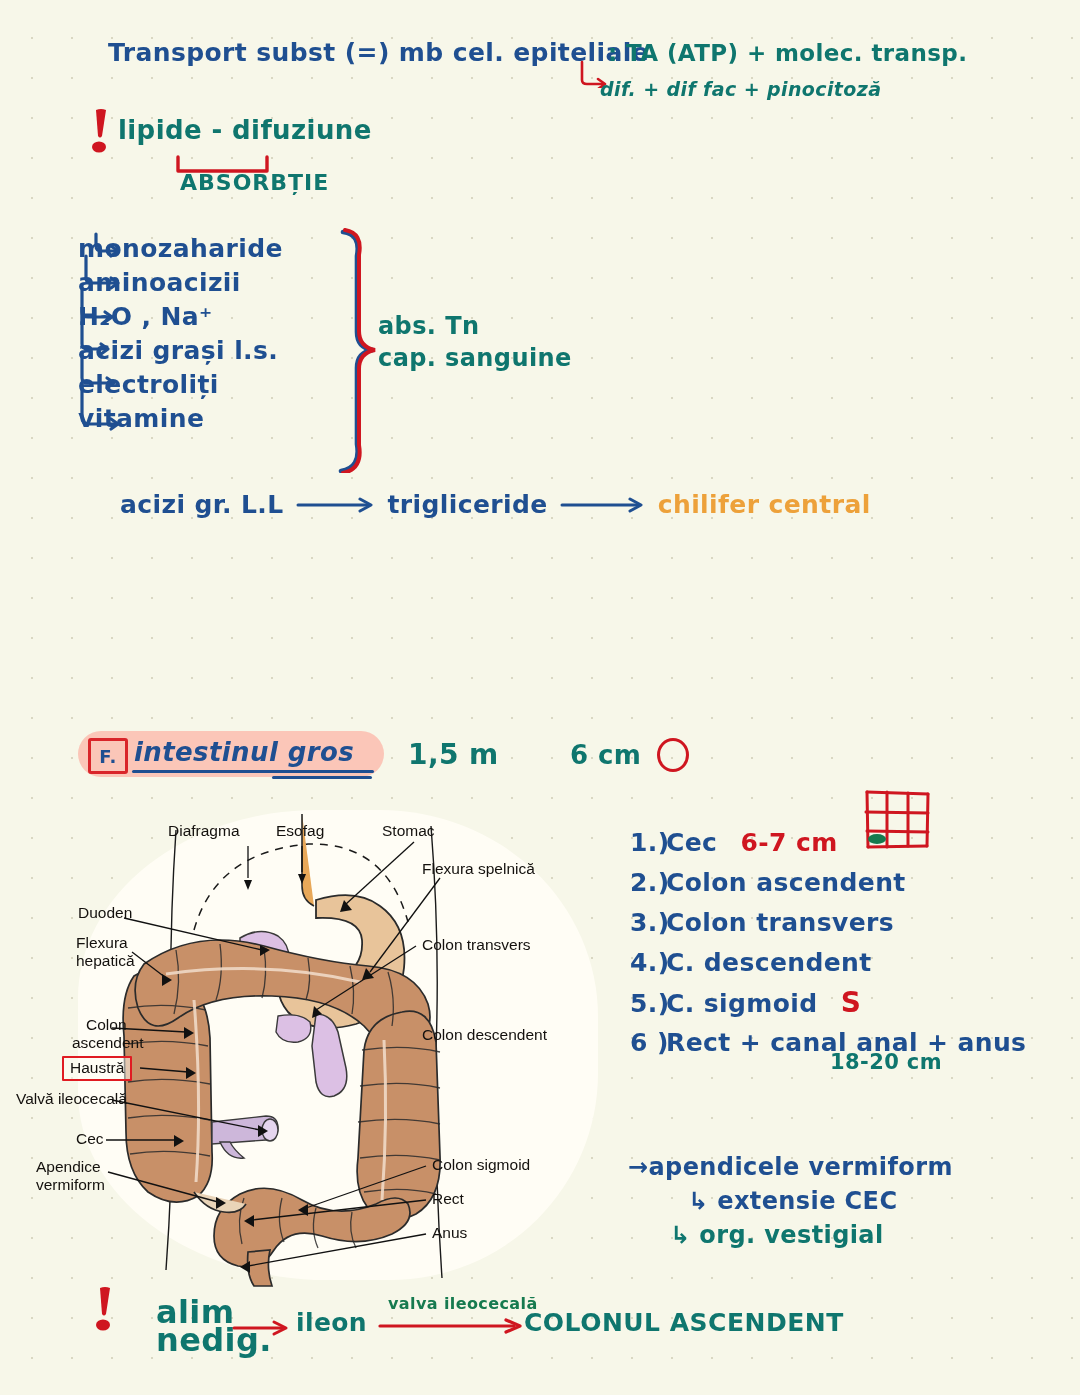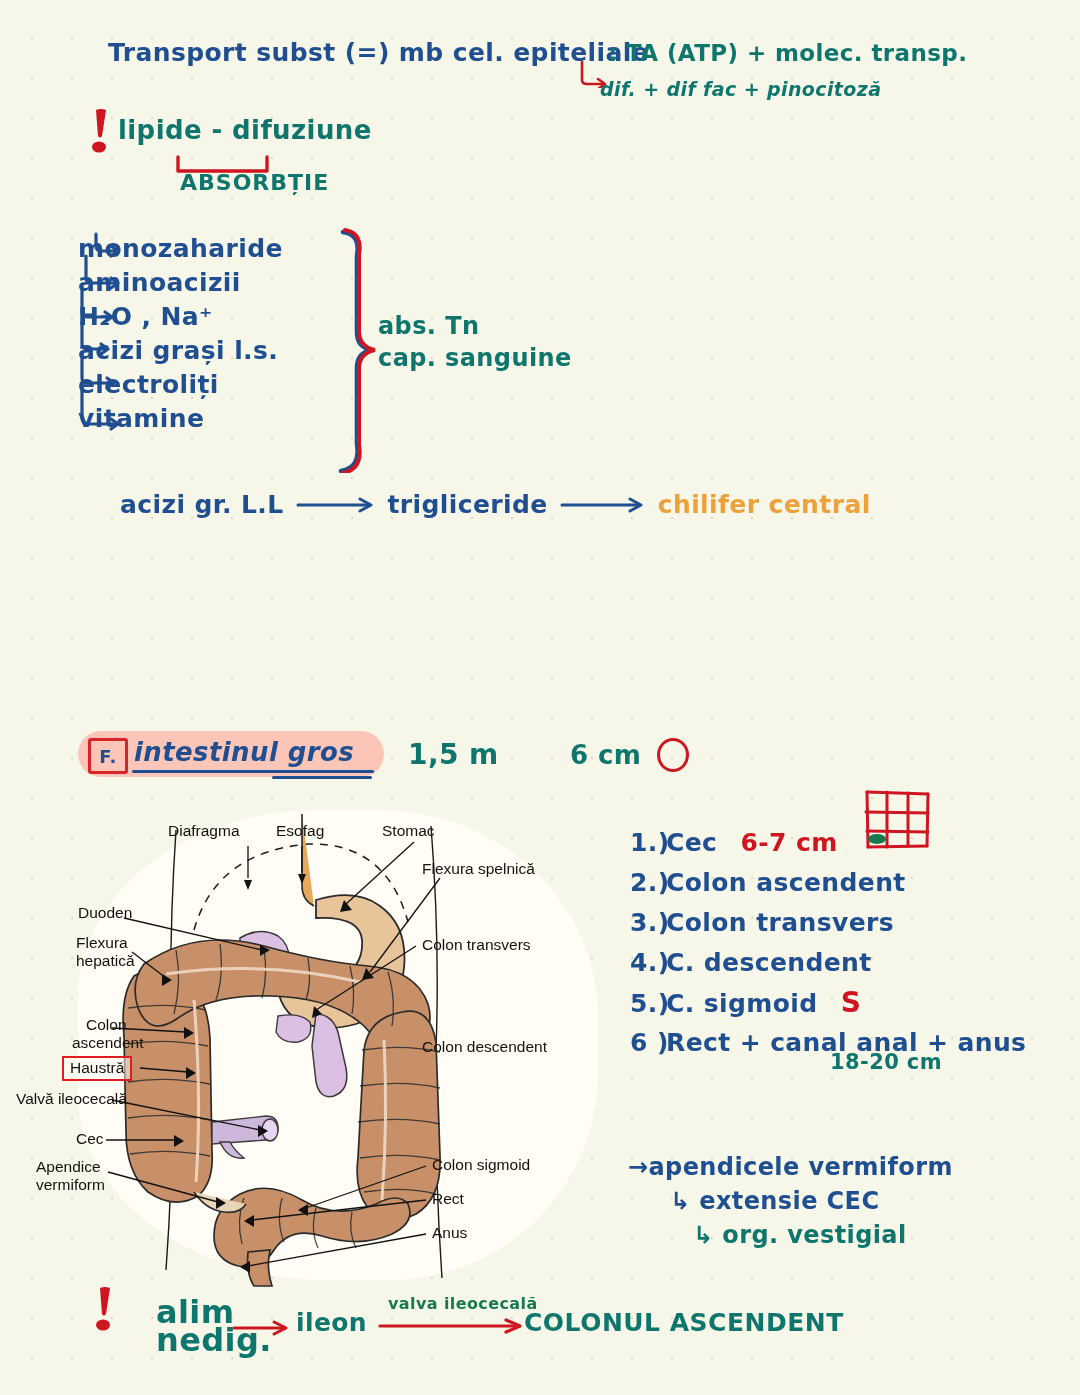--- a/index.html
+++ b/index.html
@@ -64,22 +64,22 @@
   
   #num-list{left:630px;top:823px;}
   .nitem{font-size:25px;line-height:40px;height:40px;white-space:nowrap;color:#1f4f91;}
   .nitem .no{display:inline-block;width:36px;}
   .nitem .rd{color:#cf1620;}
   #grid-sketch{left:862px;top:788px;width:70px;height:62px;}
   #len1820{left:830px;top:1050px;font-size:21px;}
 
   
   #app-note{left:628px;top:1150px;font-size:24px;line-height:34px;}
-  #app-note .l2{margin-left:42px;}
-  #app-note .l3{margin-left:65px;}
+  #app-note .l2{margin-left:60px;}
+  #app-note .l3{margin-left:42px;}
 
   
   #bang2{left:92px;top:1286px;}
   #alim{left:130px;top:1298px;font-size:32px;line-height:28px;margin-left:26px;}
   #bot-arrow1{left:232px;top:1318px;width:60px;height:20px;}
   #ileon{left:296px;top:1308px;font-size:25px;}
   #valva{left:388px;top:1294px;font-size:16px;}
   #valva-arrow{left:378px;top:1318px;width:146px;height:18px;}
   #colon-asc{left:524px;top:1308px;font-size:25px;letter-spacing:.5px;}
 
@@ -367,21 +367,21 @@
   <div class="dlabel" style="left:152px;top:22px">Diafragma</div>
   <div class="dlabel" style="left:260px;top:22px">Esofag</div>
   <div class="dlabel" style="left:366px;top:22px">Stomac</div>
   <div class="dlabel" style="left:406px;top:60px">Flexura spelnică</div>
   <div class="dlabel" style="left:62px;top:104px">Duoden</div>
   <div class="dlabel" style="left:60px;top:134px">Flexura</div>
   <div class="dlabel" style="left:60px;top:152px">hepatică</div>
   <div class="dlabel" style="left:406px;top:136px">Colon transvers</div>
   <div class="dlabel" style="left:70px;top:216px">Colon</div>
   <div class="dlabel" style="left:56px;top:234px">ascendent</div>
-  <div class="dlabel" style="left:406px;top:238px">Colon descendent</div>
+  <div class="dlabel" style="left:406px;top:226px">Colon descendent</div>
   <div class="dlabel" id="haustra-box" style="left:46px;top:256px">Haustră</div>
   <div class="dlabel" style="left:0px;top:290px">Valvă ileocecală</div>
   <div class="dlabel" style="left:60px;top:330px">Cec</div>
   <div class="dlabel" style="left:20px;top:358px">Apendice</div>
   <div class="dlabel" style="left:20px;top:376px">vermiform</div>
   <div class="dlabel" style="left:416px;top:356px">Colon sigmoid</div>
   <div class="dlabel" style="left:416px;top:390px">Rect</div>
   <div class="dlabel" style="left:416px;top:424px">Anus</div>
 </div>
 

